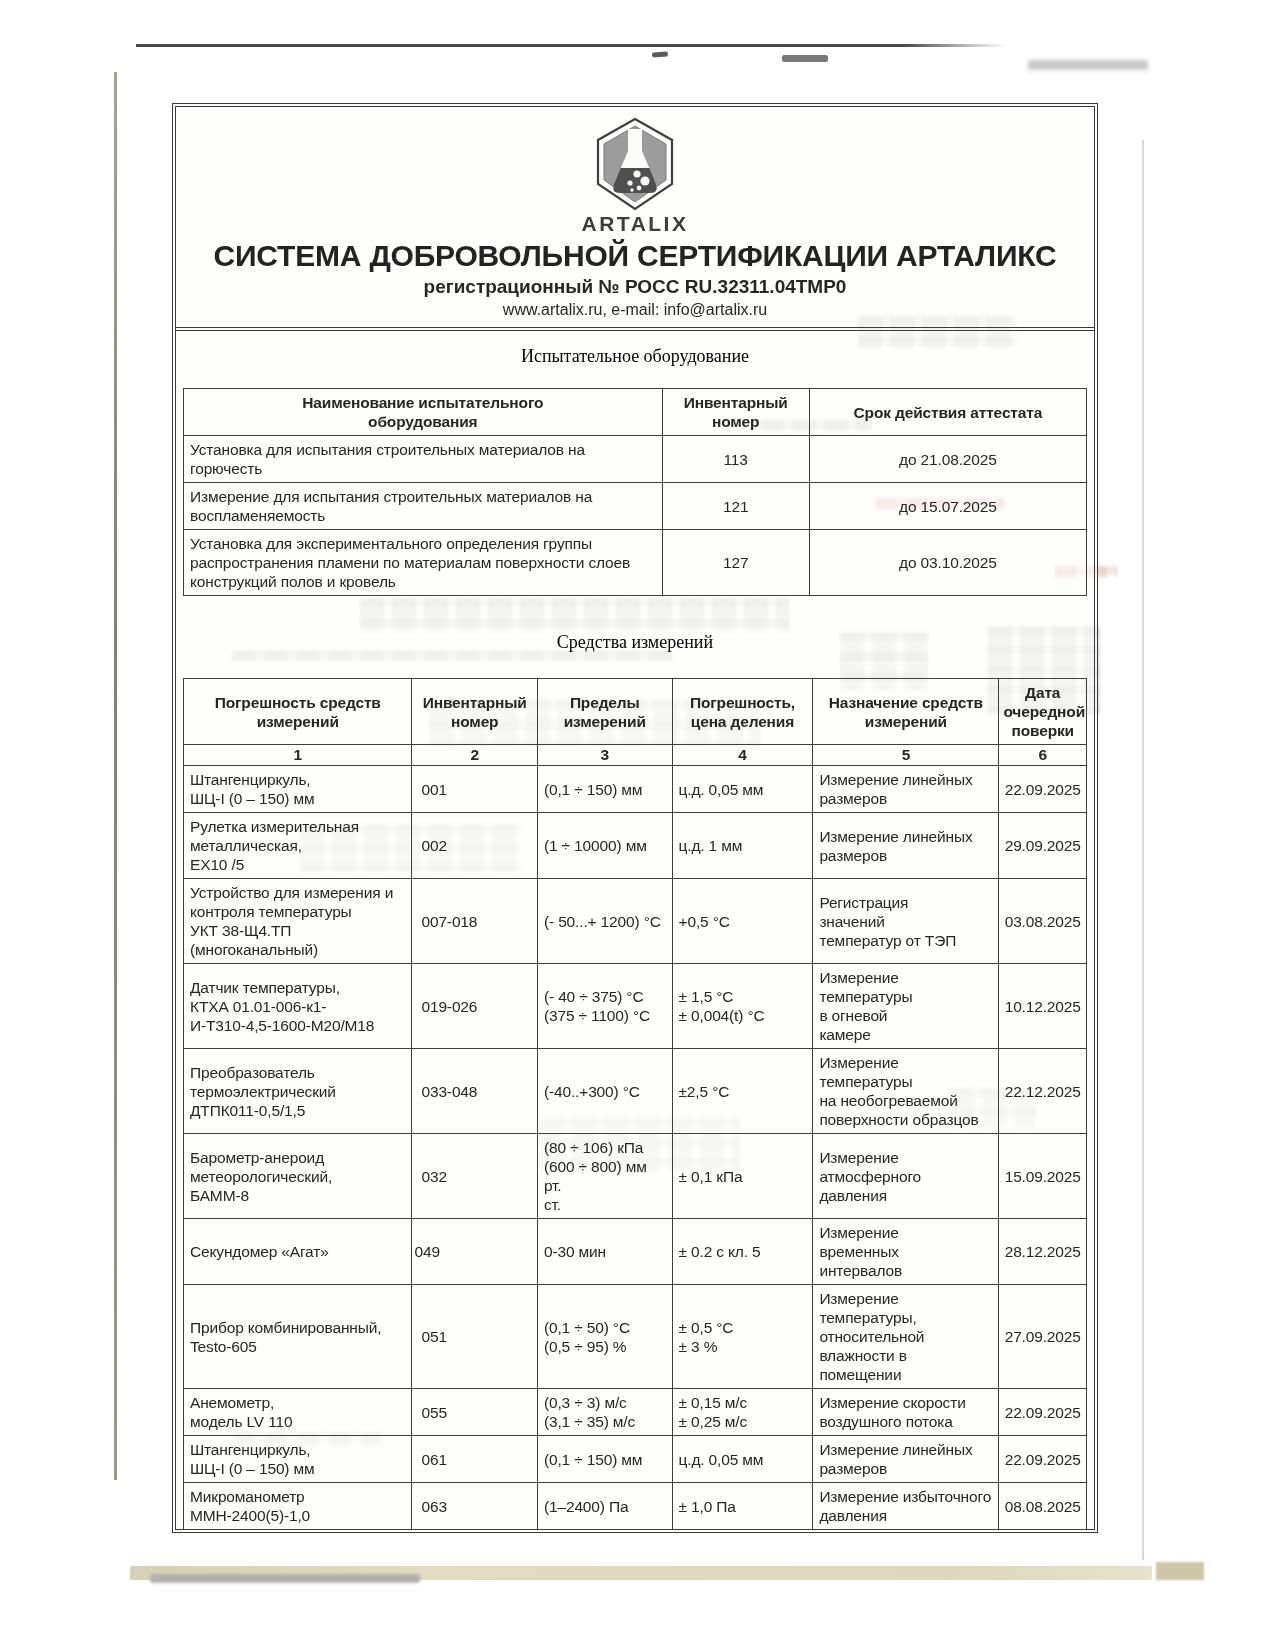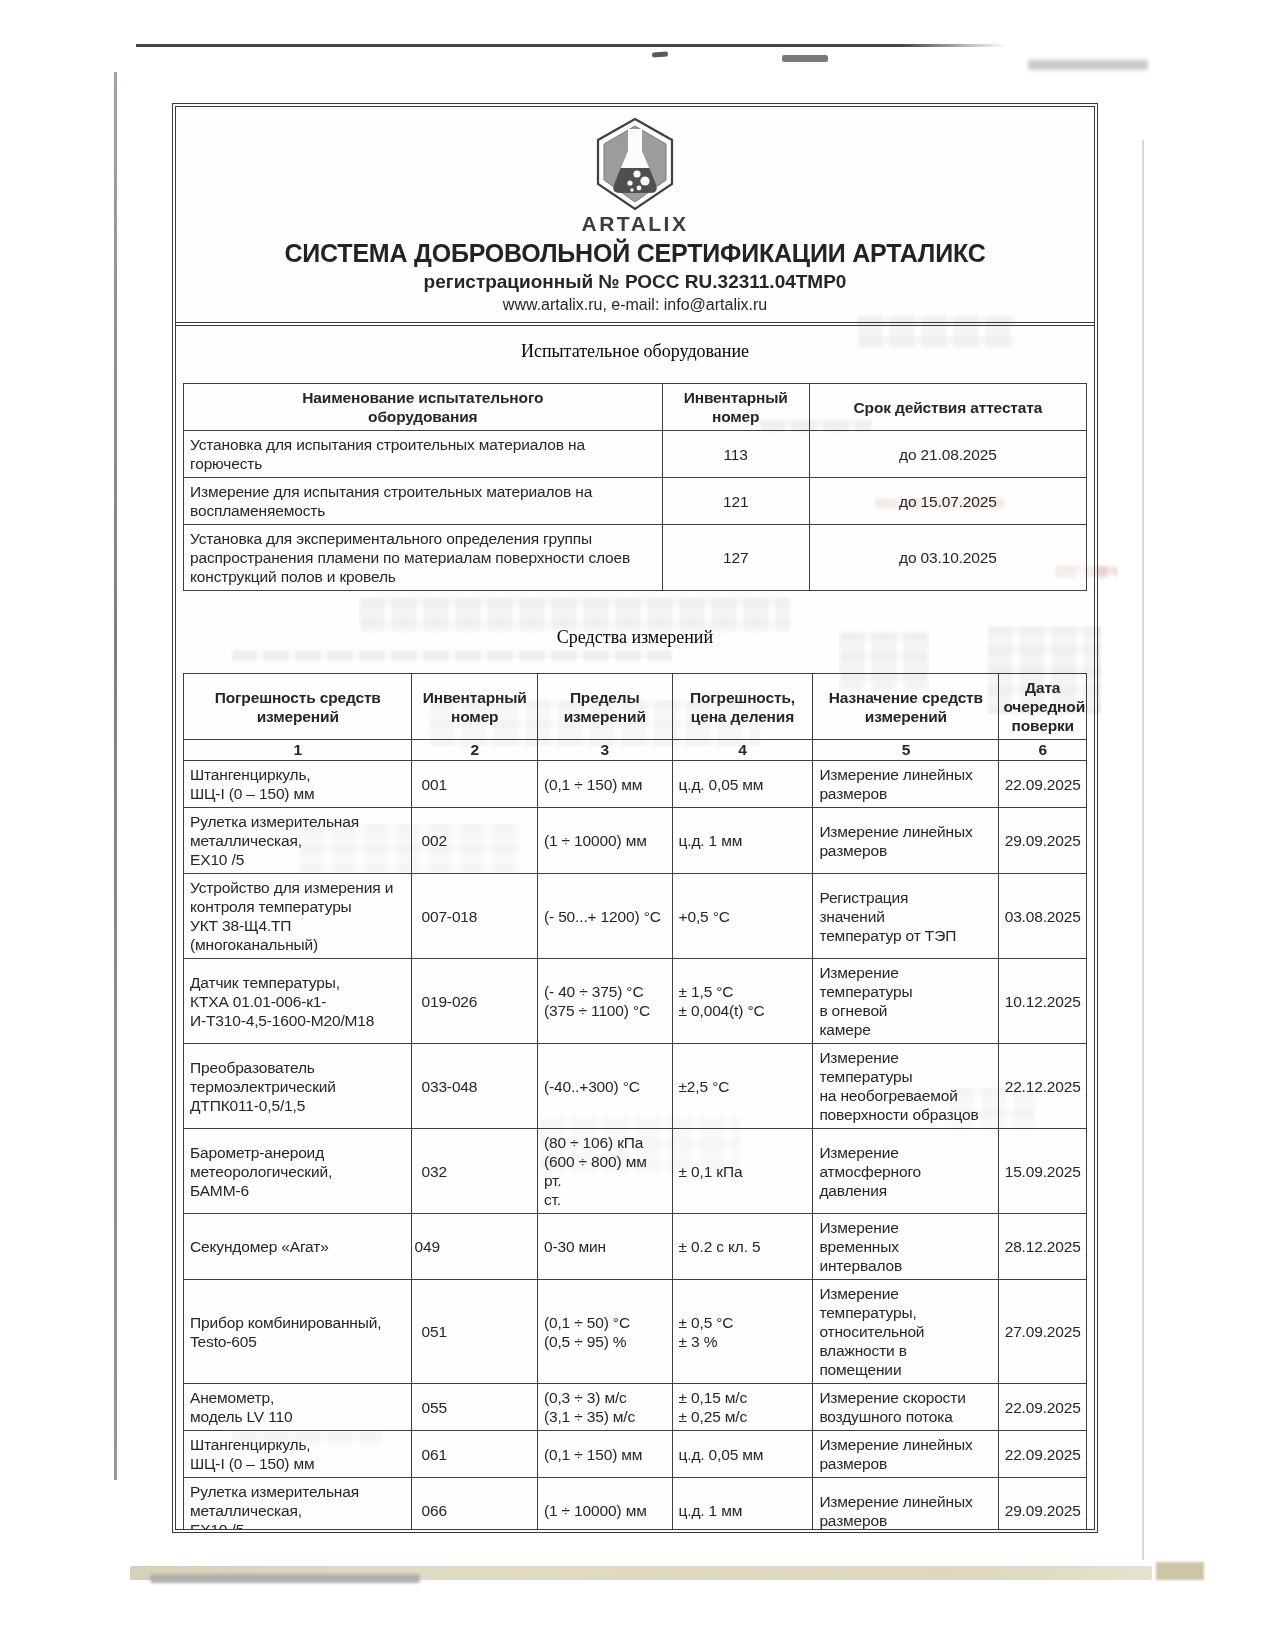--- a/index.html
+++ b/index.html
@@ -35,21 +35,21 @@
 
   
   .page-frame { position:absolute; left:172px; top:103px; width:926px; height:1430px;
     border:4px double #3a3a3a; display:flex; flex-direction:column; overflow:hidden;
     background:rgba(253,253,251,.6); }
 
   .header-block { text-align:center; padding-top:10px; padding-bottom:8px;
     border-bottom:4px double #3a3a3a; }
   .logo-wrap { display:flex; justify-content:center; }
   .logo-wordmark { font-weight:bold; font-size:21px; letter-spacing:2.5px; color:#3d3d3d; margin-top:1px; }
-  .system-title { font-weight:bold; font-size:25px; letter-spacing:-.2px; color:#232323; margin-top:3px; }
+  .system-title { font-weight:bold; font-size:30px; letter-spacing:-.2px; color:#232323; margin-top:3px; }
   .registration { font-weight:bold; font-size:19px; margin-top:3px; }
   .contacts { font-size:16px; margin-top:3px; }
 
   .section-title { font-family:"Liberation Serif", serif; font-weight:normal; font-size:18px;
     text-align:center; color:#000000; }
   .st1 { margin:15px 0 9px; }
   .st2 { margin:24px 0 13px; }
 
   table { border-collapse:collapse; table-layout:fixed; margin:12px 7px; width:904px; }
   td, th { border:1.6px solid #3e3e3e; font-size:15.5px; line-height:19px;
@@ -238,21 +238,21 @@
       <td class="cell-left">(-40..+300) °С</td>
       <td class="cell-left">±2,5 °С</td>
       <td class="cell-left">Измерение температуры
 на необогреваемой
 поверхности образцов</td>
       <td class="cell-date">22.12.2025</td>
     </tr>
     <tr>
       <td class="cell-left">Барометр-анероид
 метеорологический,
-БАММ-6</td>
+БАММ-8</td>
       <td class="cell-inv">032</td>
       <td class="cell-left">(80 ÷ 106) кПа
 (600 ÷ 800) мм рт.
 ст.</td>
       <td class="cell-left">± 0,1 кПа</td>
       <td class="cell-left">Измерение
 атмосферного давления</td>
       <td class="cell-date">15.09.2025</td>
     </tr>
     <tr>
@@ -295,20 +295,30 @@
       <td class="cell-left">Штангенциркуль,
 ШЦ-I (0 – 150) мм</td>
       <td class="cell-inv">061</td>
       <td class="cell-left">(0,1 ÷ 150) мм</td>
       <td class="cell-left">ц.д. 0,05 мм</td>
       <td class="cell-left">Измерение линейных
 размеров</td>
       <td class="cell-date">22.09.2025</td>
     </tr>
     <tr>
+      <td class="cell-left">Микроманометр
+ММН-2400(5)-1,0</td>
+      <td class="cell-inv">063</td>
+      <td class="cell-left">(1–2400) Па</td>
+      <td class="cell-left">± 1,0 Па</td>
+      <td class="cell-left">Измерение избыточного
+давления</td>
+      <td class="cell-date">08.08.2025</td>
+    </tr>
+    <tr>
       <td class="cell-left">Рулетка измерительная
 металлическая,
 ЕХ10 /5</td>
       <td class="cell-inv">066</td>
       <td class="cell-left">(1 ÷ 10000) мм</td>
       <td class="cell-left">ц.д. 1 мм</td>
       <td class="cell-left">Измерение линейных
 размеров</td>
       <td class="cell-date">29.09.2025</td>
     </tr>

